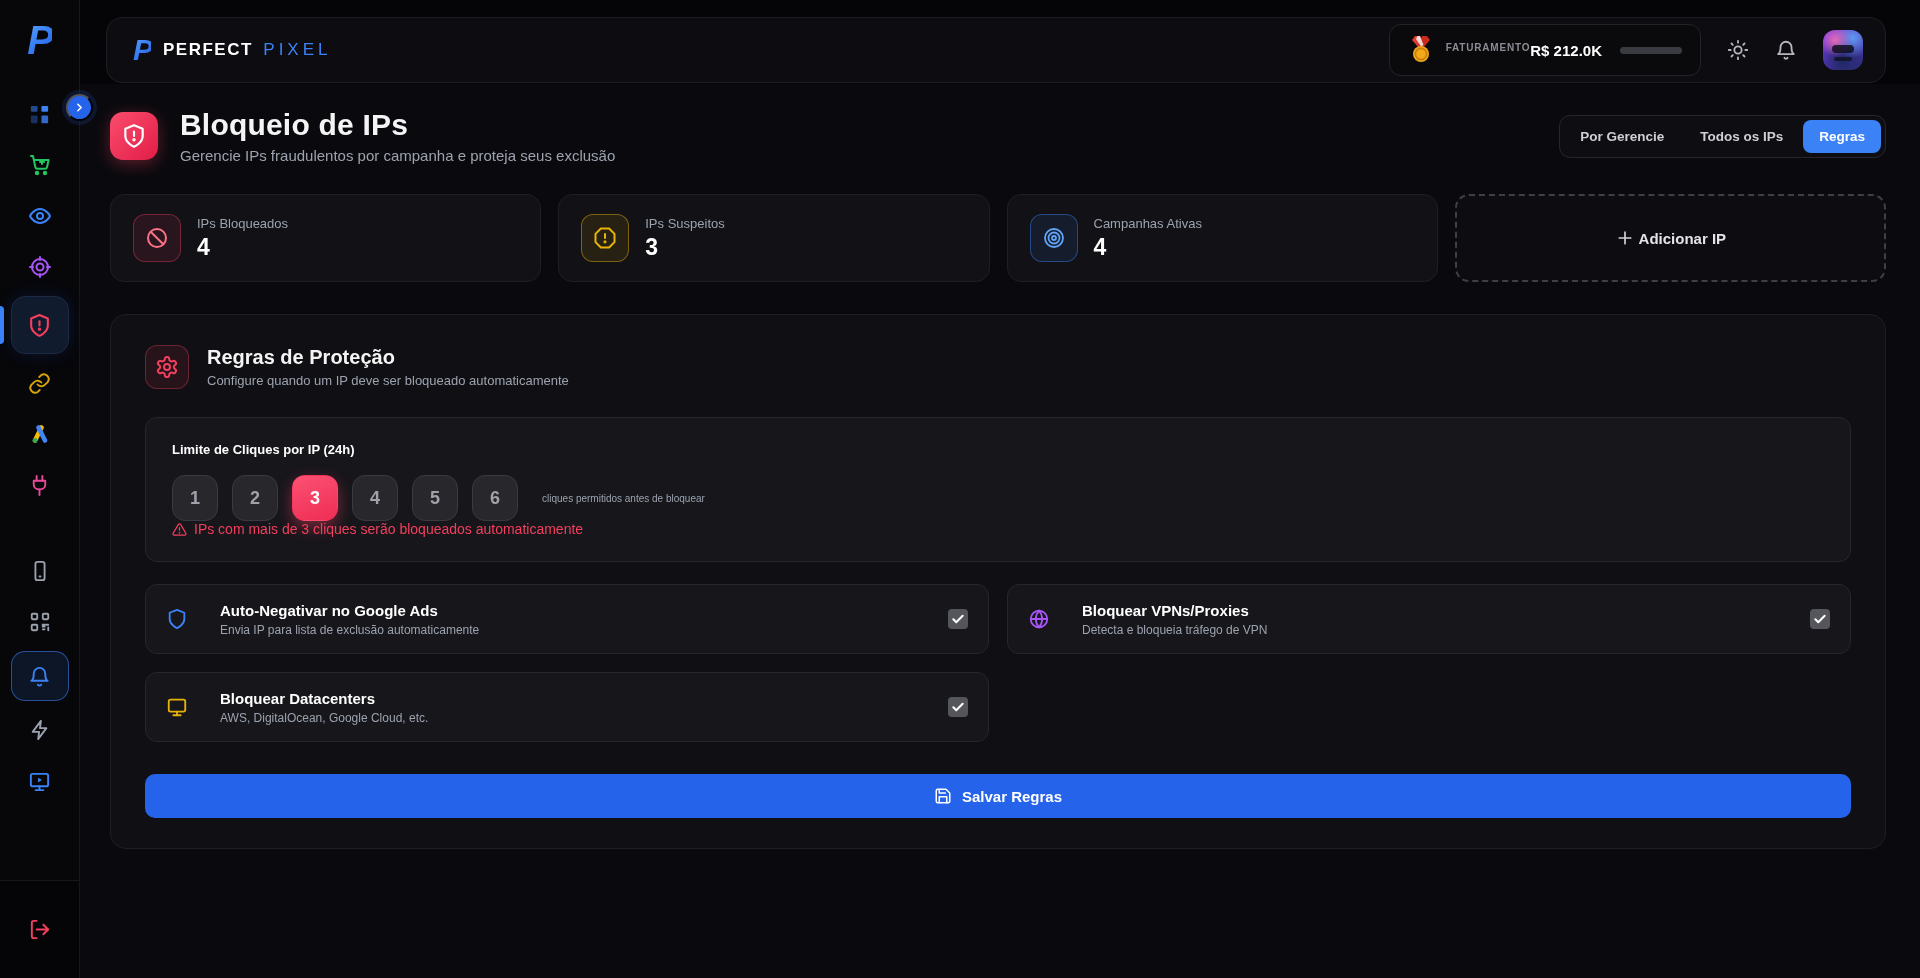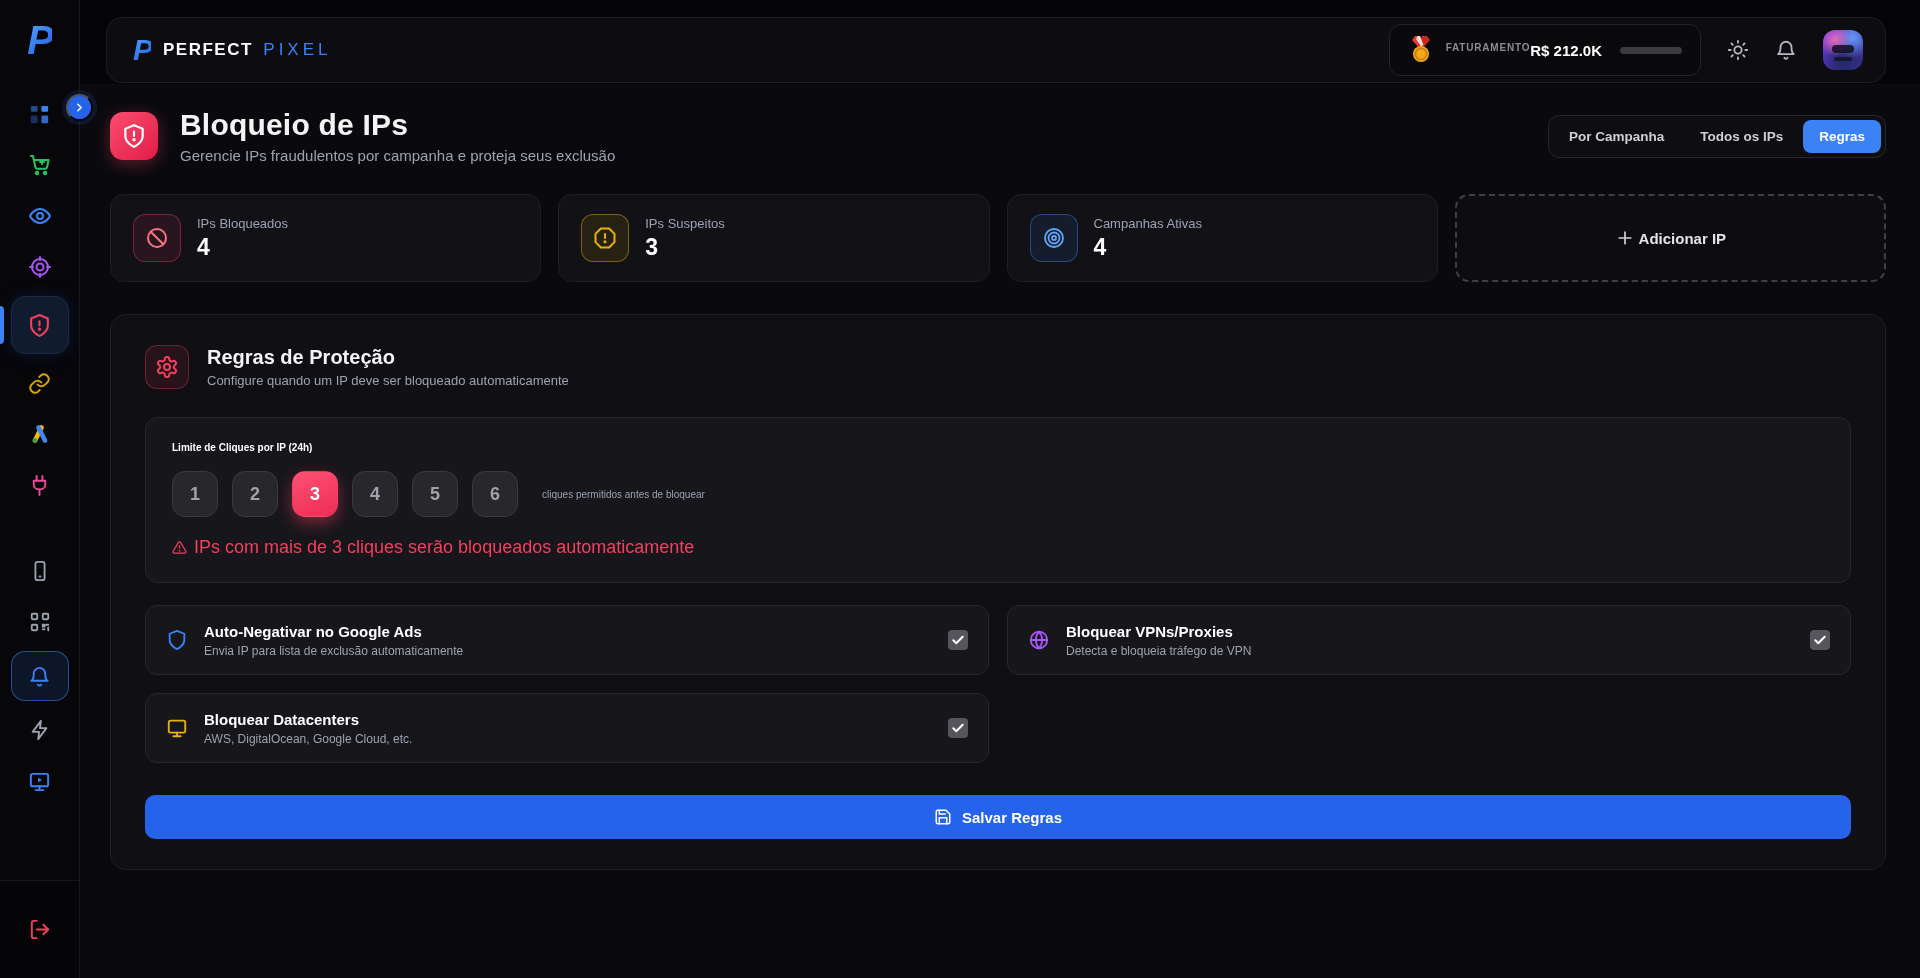--- a/index.html
+++ b/index.html
@@ -145,37 +145,37 @@
     background:rgba(244,63,94,.10); border:1px solid rgba(244,63,94,.35);
     display:flex; align-items:center; justify-content:center;
   }
   .section-title { font-size:20px; font-weight:800; }
   .section-sub { font-size:13px; color:#9ca3af; margin-top:4px; }
 
   .limit-box {
     margin-top:28px; background:#16161b; border:1px solid #26262c; border-radius:12px;
     padding:24px 26px;
   }
-  .limit-label { font-size:10px; font-weight:700; color:#fff; }
+  .limit-label { font-size:13px; font-weight:700; color:#fff; }
   .limit-row { display:flex; align-items:center; gap:14px; margin-top:18px; }
   .num-btn {
     width:46px; height:46px; border-radius:13px; background:#27272c; border:1px solid #3a3a40;
     color:#a1a1aa; font-size:18px; font-weight:700; cursor:pointer; font-family:inherit;
   }
   .num-btn.selected {
     background:linear-gradient(160deg,#fb5172,#ef2d55); border-color:transparent; color:#fff;
     box-shadow:0 6px 16px rgba(244,63,94,.45);
   }
   .limit-suffix { font-size:10px; color:#9ca3af; margin-left:10px; }
-  .limit-warning { margin-top:20px; display:flex; align-items:center; gap:7px; font-size:18px; color:#f43f5e; }
+  .limit-warning { display:flex; align-items:center; gap:7px; font-size:14px; color:#f43f5e; }
 
   .toggles { display:grid; grid-template-columns:1fr 1fr; gap:18px 18px; margin-top:22px; }
   .toggle-card {
     height:70px; background:#16161b; border:1px solid #26262c; border-radius:12px;
-    display:flex; align-items:center; gap:16px; padding:0 20px; cursor:pointer;
+    display:flex; align-items:center; gap:32px; padding:0 20px; cursor:pointer;
   }
   .toggle-title { font-size:15px; font-weight:700; color:#fff; }
   .toggle-sub { font-size:12px; color:#9ca3af; margin-top:4px; }
   .checkbox {
     margin-left:auto; width:20px; height:20px; border-radius:4px; background:#55555c;
     display:flex; align-items:center; justify-content:center; cursor:pointer; flex:none;
   }
 
   .save-btn {
     margin-top:32px; width:100%; height:44px; border:none; border-radius:10px;
@@ -393,21 +393,21 @@
             <path d="M12 8v4"></path>
               <circle cx="12" cy="15.5" r="0.6" fill="#fff"></circle>
           </svg>
         </div>
         <div>
           <div class="page-title">Bloqueio de IPs</div>
           <div class="page-sub">Gerencie IPs fraudulentos por campanha e proteja seus exclusão</div>
         </div>
       </div>
       <div class="tabs">
-        <button class="tab">Por Campanha</button>
+        <button class="tab">Por Gerencie</button>
         <button class="tab">Todos os IPs</button>
         <button class="tab active">Regras</button>
       </div>
     </div>
 
     <div class="stats">
       <div class="stat-card">
         <div class="stat-icon rose">
           <svg width="24" height="24" viewBox="0 0 24 24" fill="none" stroke="#fb7185" stroke-width="2" stroke-linecap="round">
             <circle cx="12" cy="12" r="9"></circle>

